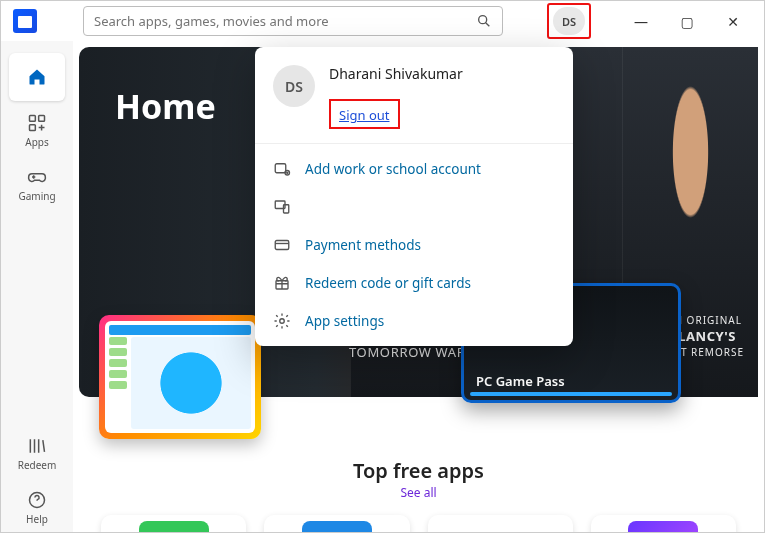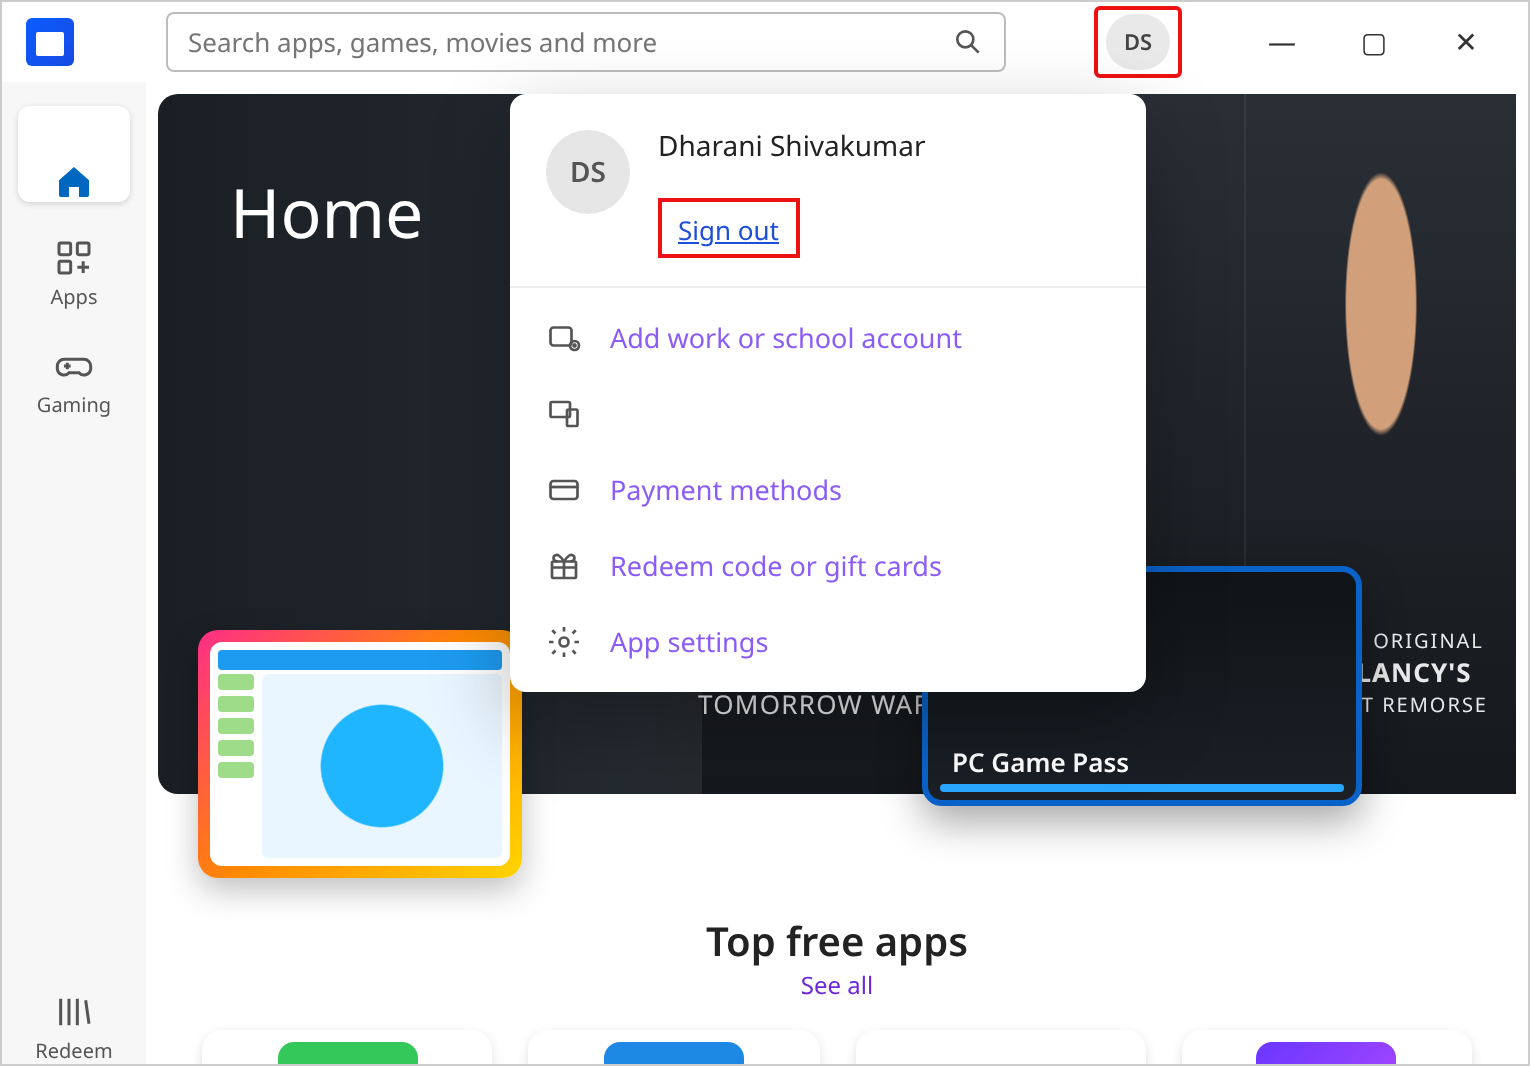--- a/index.html
+++ b/index.html
@@ -10,30 +10,30 @@
   .store-logo::after{content:"";width:14px;height:12px;background:#fff;border-radius:1px;position:relative;top:1px;}
   .searchbox { flex: 0 0 420px; height: 30px; border: 1px solid #bdbdbd; border-radius: 4px; display: flex; align-items: center; padding: 0 10px; color: #666; font-size: 13px; background:#fff;margin-left:36px;}
   .searchbox input { border:0; outline:0; flex:1; font-size:13px; color:#333; }
   .search-icon { width:16px;height:16px; color:#555;}
   .avatar-chip { width:32px;height:28px;border-radius:14px;background:#e9e9e9;display:flex;align-items:center;justify-content:center;font-size:11px;font-weight:600;color:#444;}
   .avatar-wrap { border:2px solid #e11;border-radius:3px;padding:2px 4px;}
   .win-controls { margin-left:auto; display:flex; gap:0;}
   .win-btn { width:46px;height:32px;display:flex;align-items:center;justify-content:center;font-size:14px;color:#333;}
   .body { flex:1; display:flex; overflow:hidden;}
   .sidebar { width:72px; background:#f7f7f7; display:flex; flex-direction:column; align-items:center; padding-top:12px; gap:6px;}
-  .nav-item { width:56px;height:48px;display:flex;flex-direction:column;align-items:center;justify-content:flex-end;font-size:10px;color:#555;border-radius:6px;gap:2px;}
+  .nav-item { width:56px;height:48px;display:flex;flex-direction:column;align-items:center;justify-content:center;font-size:10px;color:#555;border-radius:6px;gap:2px;}
   .nav-item.active { background:#fff; box-shadow:0 1px 3px rgba(0,0,0,.15);}
   .nav-item svg{width:20px;height:20px;}
   .spacer{flex:1;}
   .main { flex:1; position:relative; overflow:hidden; }
   .hero { height:350px; border-radius:10px; margin:6px 6px 0 6px; background:linear-gradient(90deg,#1a1f24 0%,#232a30 35%,#32251f 55%,#1a1414 100%); position:relative; color:#fff;}
   .hero-people { position:absolute; right:0; top:0; bottom:0; width:60%; display:flex;}
   .person { flex:1; background:radial-gradient(ellipse at 50% 30%, #d1a07a 0 18%, transparent 19%), linear-gradient(#2a2f36,#15181c);}
   .person + .person { border-left:1px solid rgba(255,255,255,.06);}
-  .hero h1 { position:absolute; top:36px; left:36px; font-size:34px; font-weight:400;}
+  .hero h1 { position:absolute; top:36px; left:36px; font-size:34px; font-weight:700;}
   .hero-tag1 { position:absolute; bottom:36px; left:270px; font-size:13px; letter-spacing:.05em; opacity:.9;}
   .hero-tag2 { position:absolute; bottom:38px; right:14px; font-size:10px; letter-spacing:.1em; opacity:.9; text-align:left;}
   .hero-tag2 b{display:block;font-size:13px;letter-spacing:.04em;}
   .carousel-card { position:absolute; bottom:-42px; width:162px; height:124px; border-radius:10px; background:#fff; box-shadow:0 6px 16px rgba(0,0,0,.25);}
   .cc1{ left:20px; background:linear-gradient(135deg,#ff2d87,#ff8a00,#ffd500); padding:6px;}
   .cc1-inner{background:#fff;border-radius:6px;width:100%;height:100%;display:flex;flex-direction:column;gap:2px;padding:4px;}
   .cc1-top{height:10px;background:#1d9bf0;border-radius:2px;}
   .cc1-body{flex:1;display:flex;gap:4px;}
   .cc1-side{width:18px;display:flex;flex-direction:column;gap:3px;}
   .cc1-side span{height:8px;background:#9edc8a;border-radius:2px;}
@@ -50,21 +50,21 @@
   .t-green{background:#34c759;} .t-blue{background:#1e88e5;} .t-purple{background:linear-gradient(135deg,#6a36ff,#b24bff);}
   
   .dropdown{ position:absolute; top:46px; left:254px; width:318px; background:#fff; border-radius:8px; box-shadow:0 14px 40px rgba(0,0,0,.28); z-index:50; padding:8px 0 6px 0;}
   .dd-header{ display:flex; gap:14px; padding:10px 18px 8px 18px;}
   .dd-avatar{ width:42px;height:42px;border-radius:50%;background:#e6e6e6;display:flex;align-items:center;justify-content:center;font-size:14px;font-weight:600;color:#555;}
   .dd-name{ font-size:14px; color:#222; line-height:1.3;}
   .dd-email{ width:180px;height:10px;background:#fff;}
   .signout-box{ display:inline-block; margin-top:6px; border:2px solid #e11; padding:2px 8px;}
   .signout{ color:#1d4ed8; font-size:13px; text-decoration:underline;}
   .dd-sep{ height:1px;background:#eee;margin:6px 0;}
-  .dd-item{ display:flex; align-items:center; gap:14px; padding:10px 18px; font-size:13.5px; color:#8b5cf6;}
+  .dd-item{ display:flex; align-items:center; gap:14px; padding:10px 18px; font-size:13.5px; color:#0369a1;}
   .dd-item svg{width:18px;height:18px;color:#555;flex:none;}
 </style>
 </head>
 <body>
 
 <div class="window">
 
   <div class="titlebar">
     <div class="store-logo"></div>
 
@@ -111,20 +111,27 @@
             <path d="M8 12h0M8 10v4M6 12h4M16 11h0M18 13h0"></path>
           </svg>
         <span>Gaming</span>
       </div>
       <div class="spacer"></div>
       <div class="nav-item">
         <svg viewBox="0 0 24 24" fill="none" stroke="#555" stroke-width="1.8">
             <path d="M4 4v16M9 4v16M14 4v16M19 5l2 14"></path>
           </svg>
         <span>Redeem</span>
+      </div>
+      <div class="nav-item">
+        <svg viewBox="0 0 24 24" fill="none" stroke="#555" stroke-width="1.8">
+            <circle cx="12" cy="12" r="9"></circle>
+            <path d="M9.5 9a2.5 2.5 0 1 1 3.5 2.3c-.9.4-1 1-1 1.7M12 17h0"></path>
+          </svg>
+        <span>Help</span>
       </div>
     </div>
 
     <div class="main">
       <div class="hero">
         <div class="hero-people">
           <div class="person"></div>
             <div class="person"></div>
             <div class="person"></div>
         </div>

